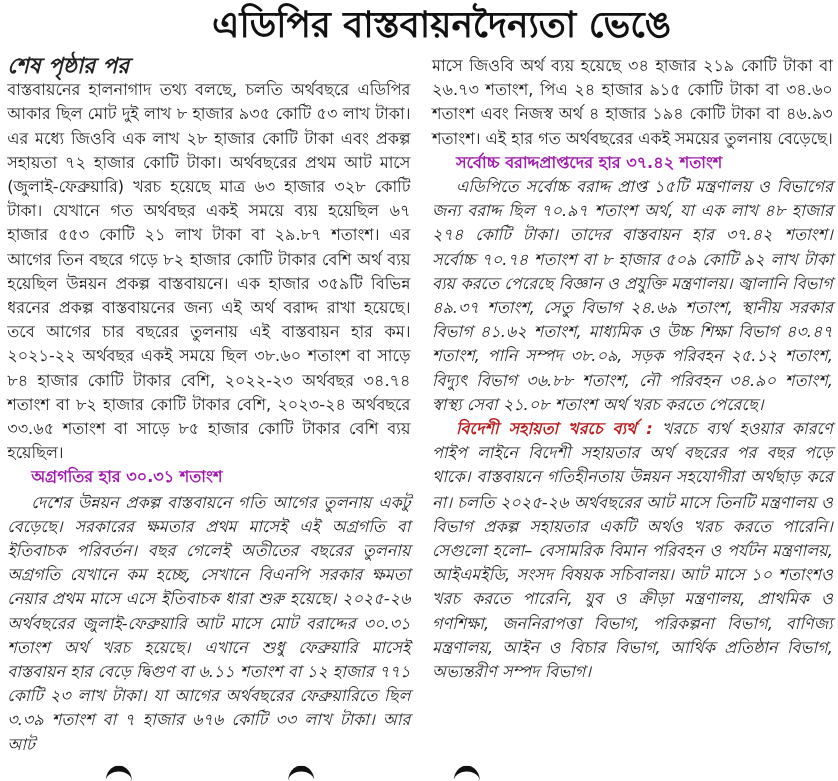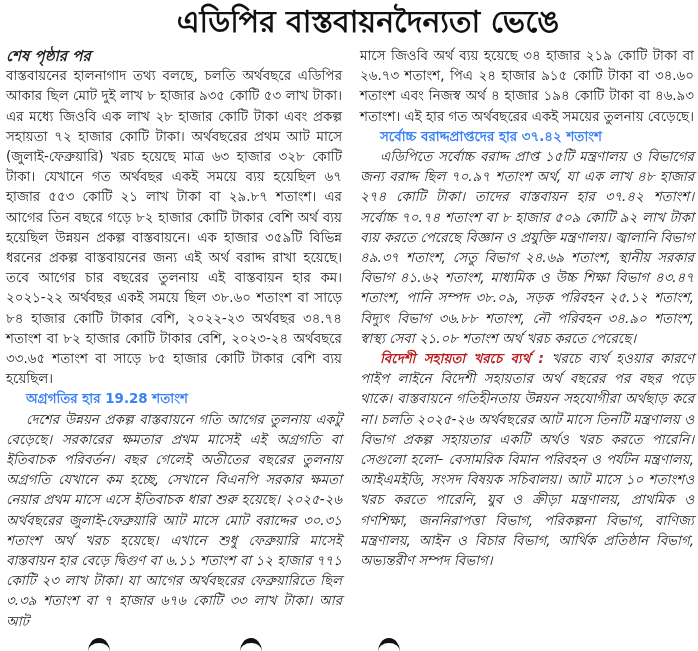--- a/index.html
+++ b/index.html
@@ -7,36 +7,36 @@
          font-family:"DejaVu Sans", "Liberation Sans", sans-serif; color:#1a1a1a; }
   .headline { position:absolute; top:0; left:0; width:698px; height:44px;
               text-align:center; font-size:30px; font-weight:bold; line-height:44px;
               color:#111; letter-spacing:0;padding-left:19px; }
   .col { position:absolute; top:46px; font-size:13.4px; line-height:20.2px;
          text-align:justify; color:#222; }
   .col-left { left:6px; width:336px; }
   .col-right { left:360px; width:334px; }
   .col p { margin:0; }
   .indent { text-indent:20px;font-style:italic; }
-  .kicker { font-style:italic; font-weight:bold; font-size:15px; }
-  .subhead { font-weight:bold; text-indent:20px; color:#3b82f6; }
+  .kicker { font-style:italic; font-weight:bold; font-size:18px; }
+  .subhead { font-weight:bold; text-indent:20px; color:#a21caf; }
   .inline-head { font-weight:bold; color:#b91c1c; }
   .bottom-strip { position:absolute; left:0; top:636px; width:698px; height:15px; overflow:hidden; }
   .bottom-strip span { position:absolute; top:2px; width:22px; height:22px; border-radius:50%;
                        border-top:5px solid #111; }
 </style>
 </head>
 <body>
 
 <div class="headline">এডিপির বাস্তবায়নদৈন্যতা ভেঙে</div>
 
 <div class="col col-left">
   <p class="kicker">শেষ পৃষ্ঠার পর</p>
   <p>বাস্তবায়নের হালনাগাদ তথ্য বলছে, চলতি অর্থবছরে এডিপির আকার ছিল মোট দুই লাখ ৮ হাজার ৯৩৫ কোটি ৫৩ লাখ টাকা। এর মধ্যে জিওবি এক লাখ ২৮ হাজার কোটি টাকা এবং প্রকল্প সহায়তা ৭২ হাজার কোটি টাকা। অর্থবছরের প্রথম আট মাসে (জুলাই-ফেব্রুয়ারি) খরচ হয়েছে মাত্র ৬৩ হাজার ৩২৮ কোটি টাকা। যেখানে গত অর্থবছর একই সময়ে ব্যয় হয়েছিল ৬৭ হাজার ৫৫৩ কোটি ২১ লাখ টাকা বা ২৯.৮৭ শতাংশ। এর আগের তিন বছরে গড়ে ৮২ হাজার কোটি টাকার বেশি অর্থ ব্যয় হয়েছিল উন্নয়ন প্রকল্প বাস্তবায়নে। এক হাজার ৩৫৯টি বিভিন্ন ধরনের প্রকল্প বাস্তবায়নের জন্য এই অর্থ বরাদ্দ রাখা হয়েছে। তবে আগের চার বছরের তুলনায় এই বাস্তবায়ন হার কম। ২০২১-২২ অর্থবছর একই সময়ে ছিল ৩৮.৬০ শতাংশ বা সাড়ে ৮৪ হাজার কোটি টাকার বেশি, ২০২২-২৩ অর্থবছর ৩৪.৭৪ শতাংশ বা ৮২ হাজার কোটি টাকার বেশি, ২০২৩-২৪ অর্থবছরে ৩৩.৬৫ শতাংশ বা সাড়ে ৮৫ হাজার কোটি টাকার বেশি ব্যয় হয়েছিল।</p>
-  <p class="subhead">অগ্রগতির হার 19.28 শতাংশ</p>
+  <p class="subhead">অগ্রগতির হার ৩০.৩১ শতাংশ</p>
   <p class="indent">দেশের উন্নয়ন প্রকল্প বাস্তবায়নে গতি আগের তুলনায় একটু বেড়েছে। সরকারের ক্ষমতার প্রথম মাসেই এই অগ্রগতি বা ইতিবাচক পরিবর্তন। বছর গেলেই অতীতের বছরের তুলনায় অগ্রগতি যেখানে কম হচ্ছে, সেখানে বিএনপি সরকার ক্ষমতা নেয়ার প্রথম মাসে এসে ইতিবাচক ধারা শুরু হয়েছে। ২০২৫-২৬ অর্থবছরের জুলাই-ফেব্রুয়ারি আট মাসে মোট বরাদ্দের ৩০.৩১ শতাংশ অর্থ খরচ হয়েছে। এখানে শুধু ফেব্রুয়ারি মাসেই বাস্তবায়ন হার বেড়ে দ্বিগুণ বা ৬.১১ শতাংশ বা ১২ হাজার ৭৭১ কোটি ২৩ লাখ টাকা। যা আগের অর্থবছরের ফেব্রুয়ারিতে ছিল ৩.৩৯ শতাংশ বা ৭ হাজার ৬৭৬ কোটি ৩৩ লাখ টাকা। আর আট</p>
 </div>
 
 <div class="col col-right">
   <p>মাসে জিওবি অর্থ ব্যয় হয়েছে ৩৪ হাজার ২১৯ কোটি টাকা বা ২৬.৭৩ শতাংশ, পিএ ২৪ হাজার ৯১৫ কোটি টাকা বা ৩৪.৬০ শতাংশ এবং নিজস্ব অর্থ ৪ হাজার ১৯৪ কোটি টাকা বা ৪৬.৯৩ শতাংশ। এই হার গত অর্থবছরের একই সময়ের তুলনায় বেড়েছে।</p>
   <p class="subhead">সর্বোচ্চ বরাদ্দপ্রাপ্তদের হার ৩৭.৪২ শতাংশ</p>
   <p class="indent">এডিপিতে সর্বোচ্চ বরাদ্দ প্রাপ্ত ১৫টি মন্ত্রণালয় ও বিভাগের জন্য বরাদ্দ ছিল ৭০.৯৭ শতাংশ অর্থ, যা এক লাখ ৪৮ হাজার ২৭৪ কোটি টাকা। তাদের বাস্তবায়ন হার ৩৭.৪২ শতাংশ। সর্বোচ্চ ৭০.৭৪ শতাংশ বা ৮ হাজার ৫০৯ কোটি ৯২ লাখ টাকা ব্যয় করতে পেরেছে বিজ্ঞান ও প্রযুক্তি মন্ত্রণালয়। জ্বালানি বিভাগ ৪৯.৩৭ শতাংশ, সেতু বিভাগ ২৪.৬৯ শতাংশ, স্থানীয় সরকার বিভাগ ৪১.৬২ শতাংশ, মাধ্যমিক ও উচ্চ শিক্ষা বিভাগ ৪৩.৪৭ শতাংশ, পানি সম্পদ ৩৮.০৯, সড়ক পরিবহন ২৫.১২ শতাংশ, বিদ্যুৎ বিভাগ ৩৬.৮৮ শতাংশ, নৌ পরিবহন ৩৪.৯০ শতাংশ, স্বাস্থ্য সেবা ২১.০৮ শতাংশ অর্থ খরচ করতে পেরেছে।</p>
   <p class="indent"><span class="inline-head">বিদেশী সহায়তা খরচে ব্যর্থ :</span><span> খরচে ব্যর্থ হওয়ার কারণে পাইপ লাইনে বিদেশী সহায়তার অর্থ বছরের পর বছর পড়ে থাকে। বাস্তবায়নে গতিহীনতায় উন্নয়ন সহযোগীরা অর্থছাড় করে না। চলতি ২০২৫-২৬ অর্থবছরের আট মাসে তিনটি মন্ত্রণালয় ও বিভাগ প্রকল্প সহায়তার একটি অর্থও খরচ করতে পারেনি। সেগুলো হলো– বেসামরিক বিমান পরিবহন ও পর্যটন মন্ত্রণালয়, আইএমইডি, সংসদ বিষয়ক সচিবালয়। আট মাসে ১০ শতাংশও খরচ করতে পারেনি, যুব ও ক্রীড়া মন্ত্রণালয়, প্রাথমিক ও গণশিক্ষা, জননিরাপত্তা বিভাগ, পরিকল্পনা বিভাগ, বাণিজ্য মন্ত্রণালয়, আইন ও বিচার বিভাগ, আর্থিক প্রতিষ্ঠান বিভাগ, অভ্যন্তরীণ সম্পদ বিভাগ।</span></p>
 </div>
 

